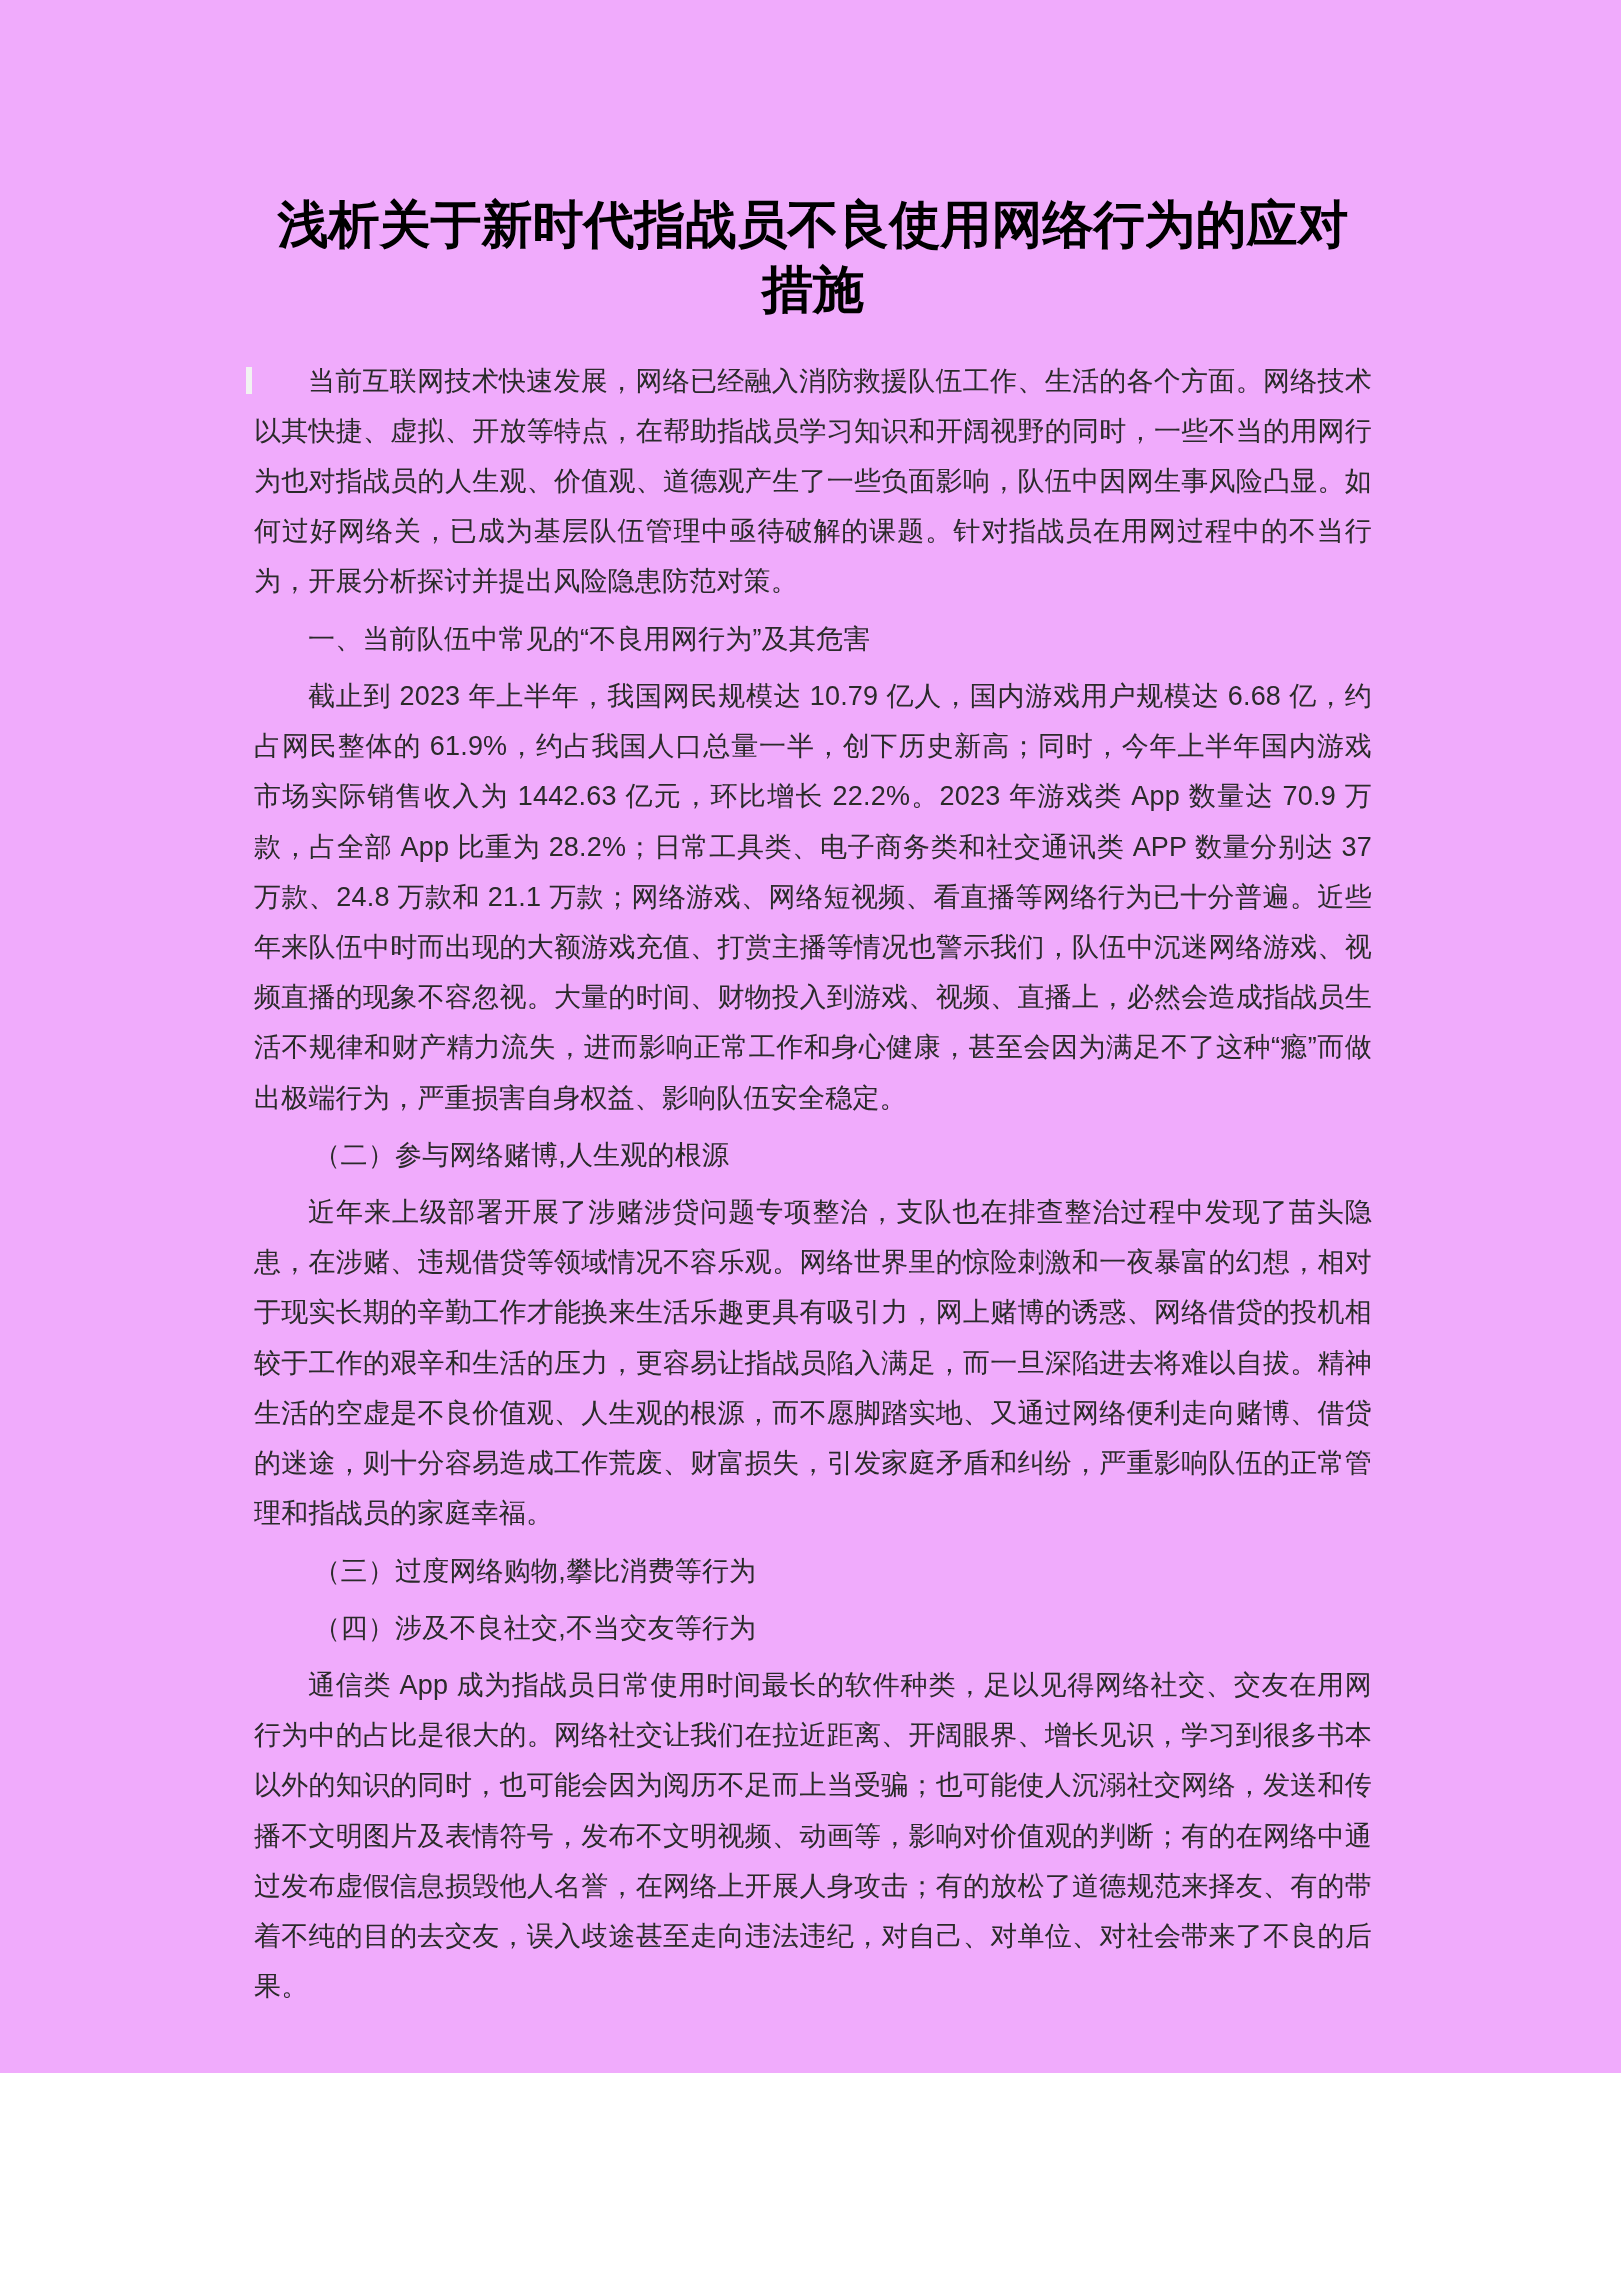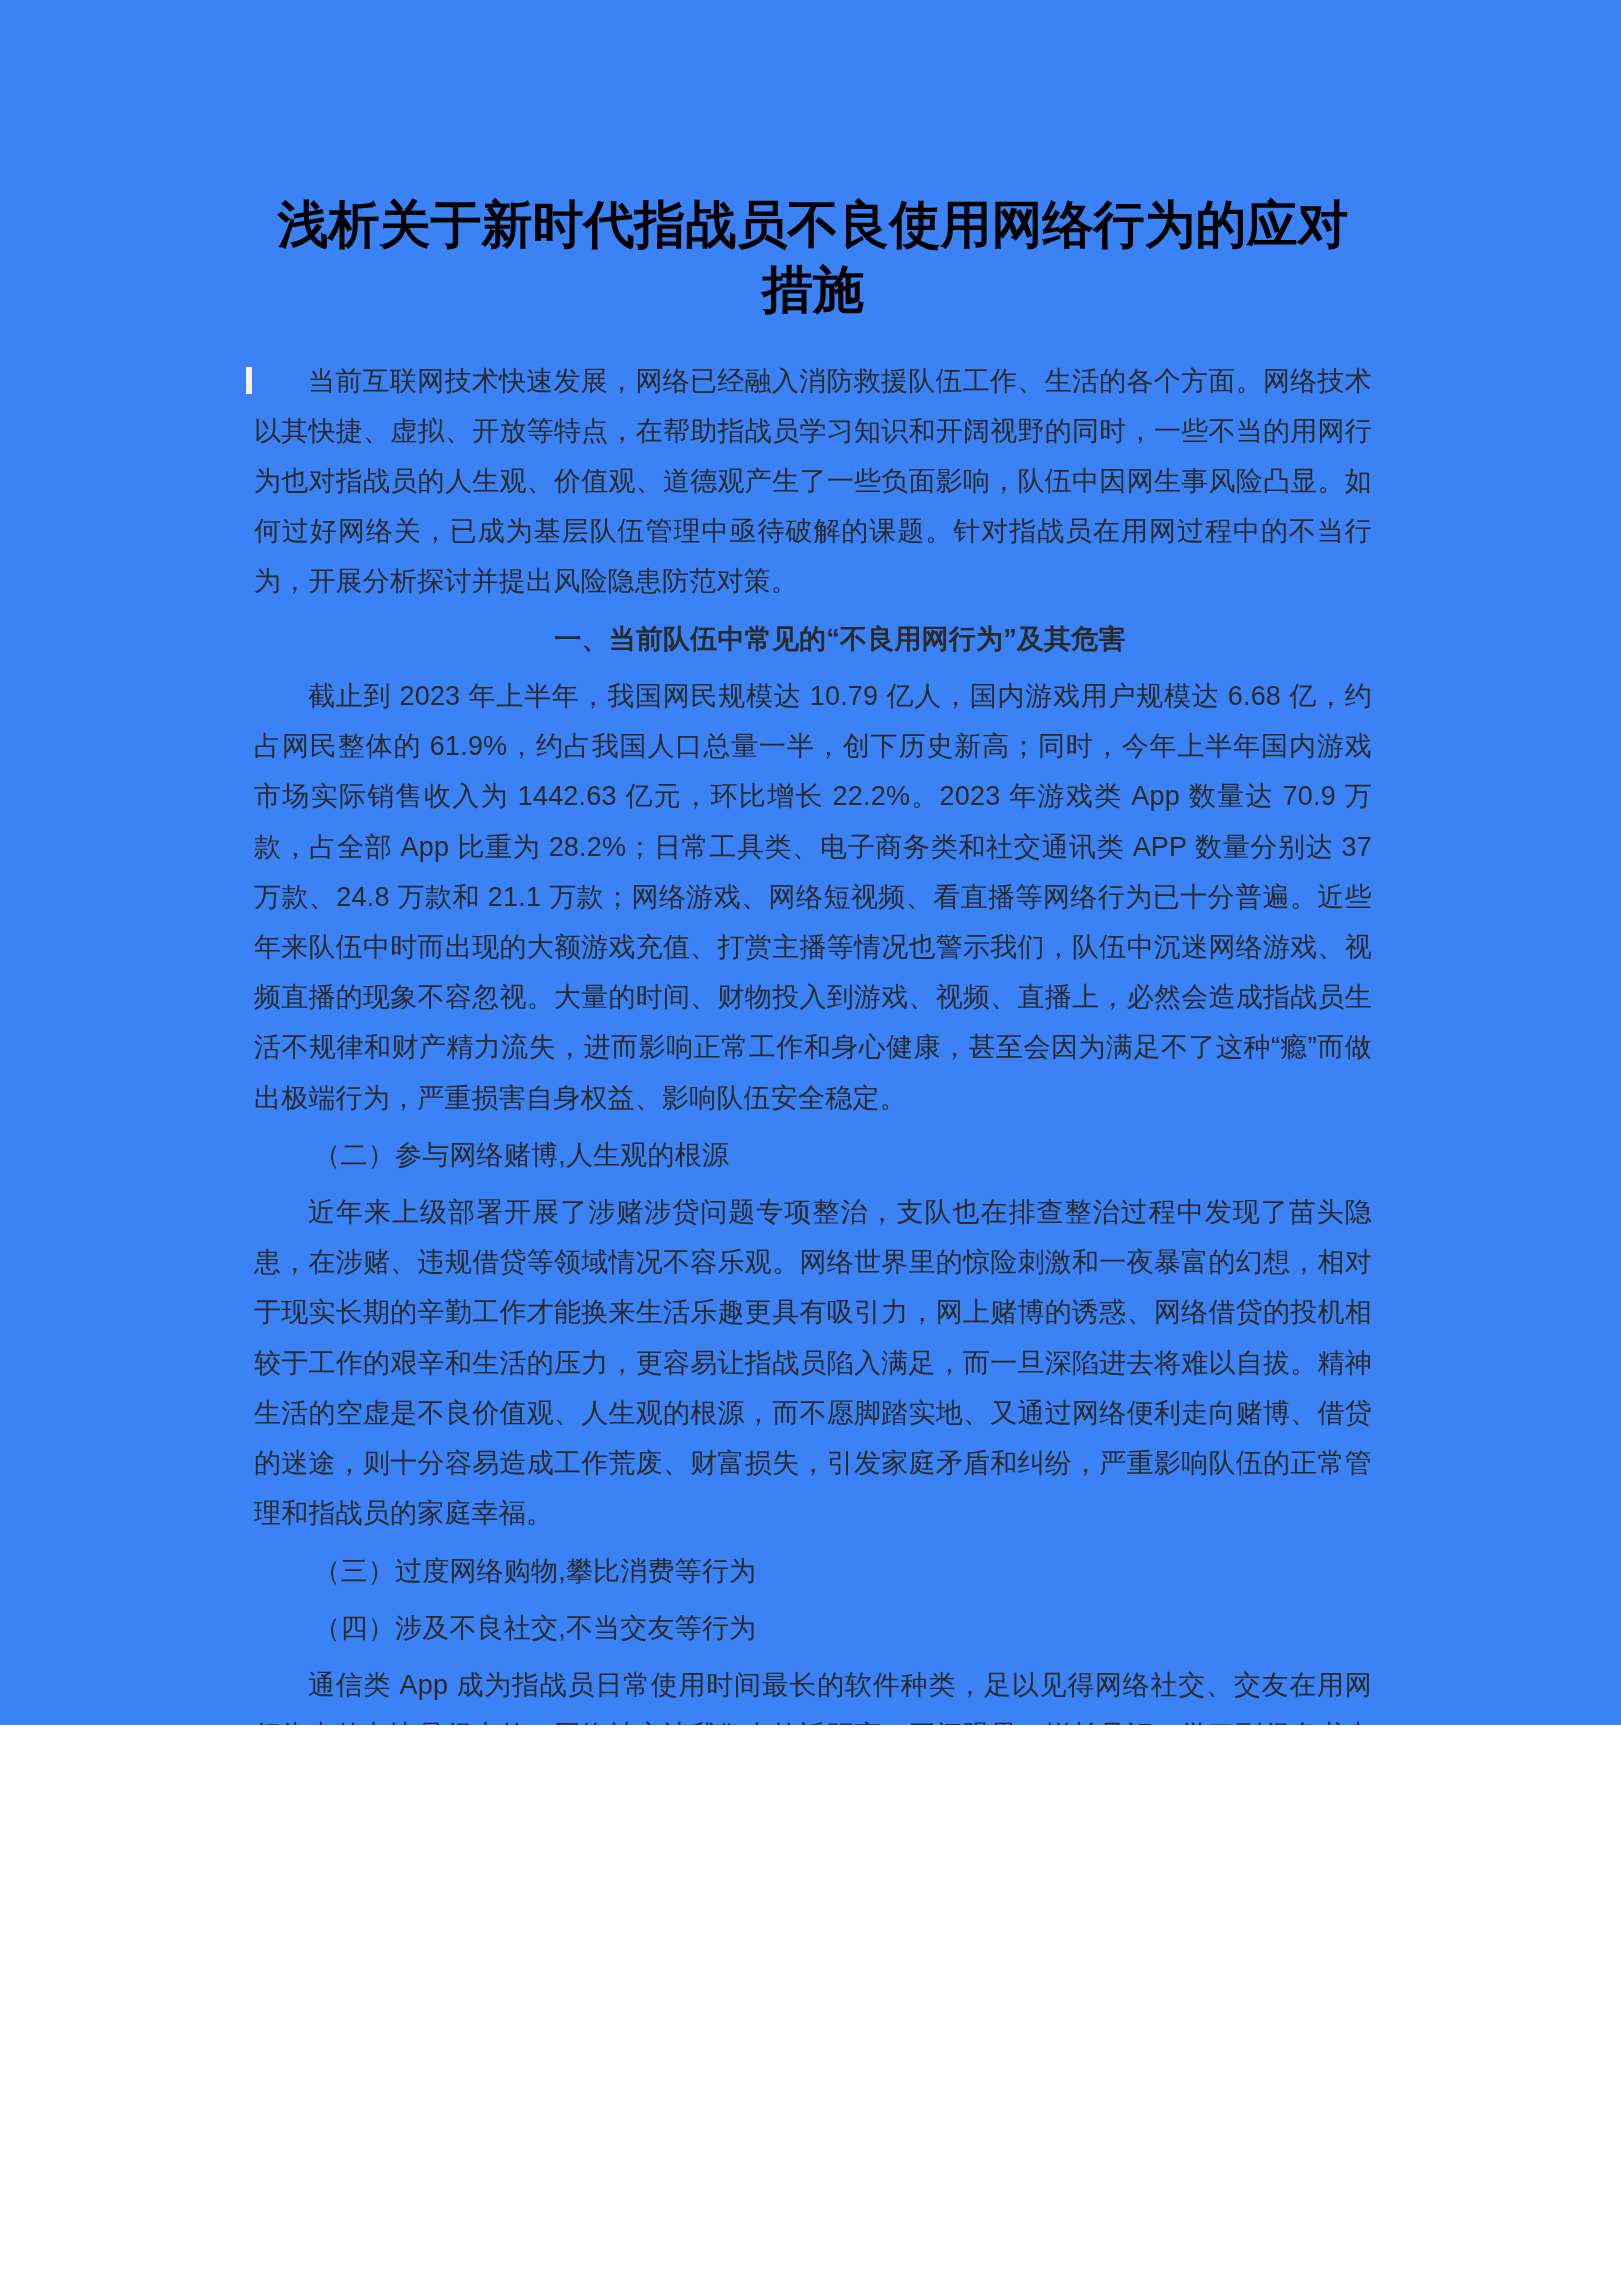--- a/index.html
+++ b/index.html
@@ -6,22 +6,22 @@
     margin: 0;
     padding: 0;
     background: #ffffff;
   }
   body {
     font-family: "Liberation Sans", "DejaVu Sans", sans-serif;
   }
   .page {
     position: relative;
     width: 1621px;
-    height: 1725px;
-    background: #3b82f6;
+    height: 2073px;
+    background: #f0abfc;
     box-sizing: border-box;
     overflow: hidden;
   }
   .page-inner {
     position: absolute;
     left: 247px;
     top: 192px;
     width: 1132px;
   }
   .doc-title {
@@ -46,22 +46,21 @@
     text-align: justify;
     text-justify: inter-ideograph;
     letter-spacing: 0.2px;
     font-weight: 400;
   }
   p.indent2 {
     text-indent: 2em;
   }
   p.heading-line {
     text-indent: 2em;
-    text-align: center;
-    font-weight: bold;
+    text-align: left;
   }
   p.sub-heading {
     text-indent: 2.2em;
     text-align: left;
   }
   .first-para-wrap {
     position: relative;
   }
   .margin-mark {
     position: absolute;

